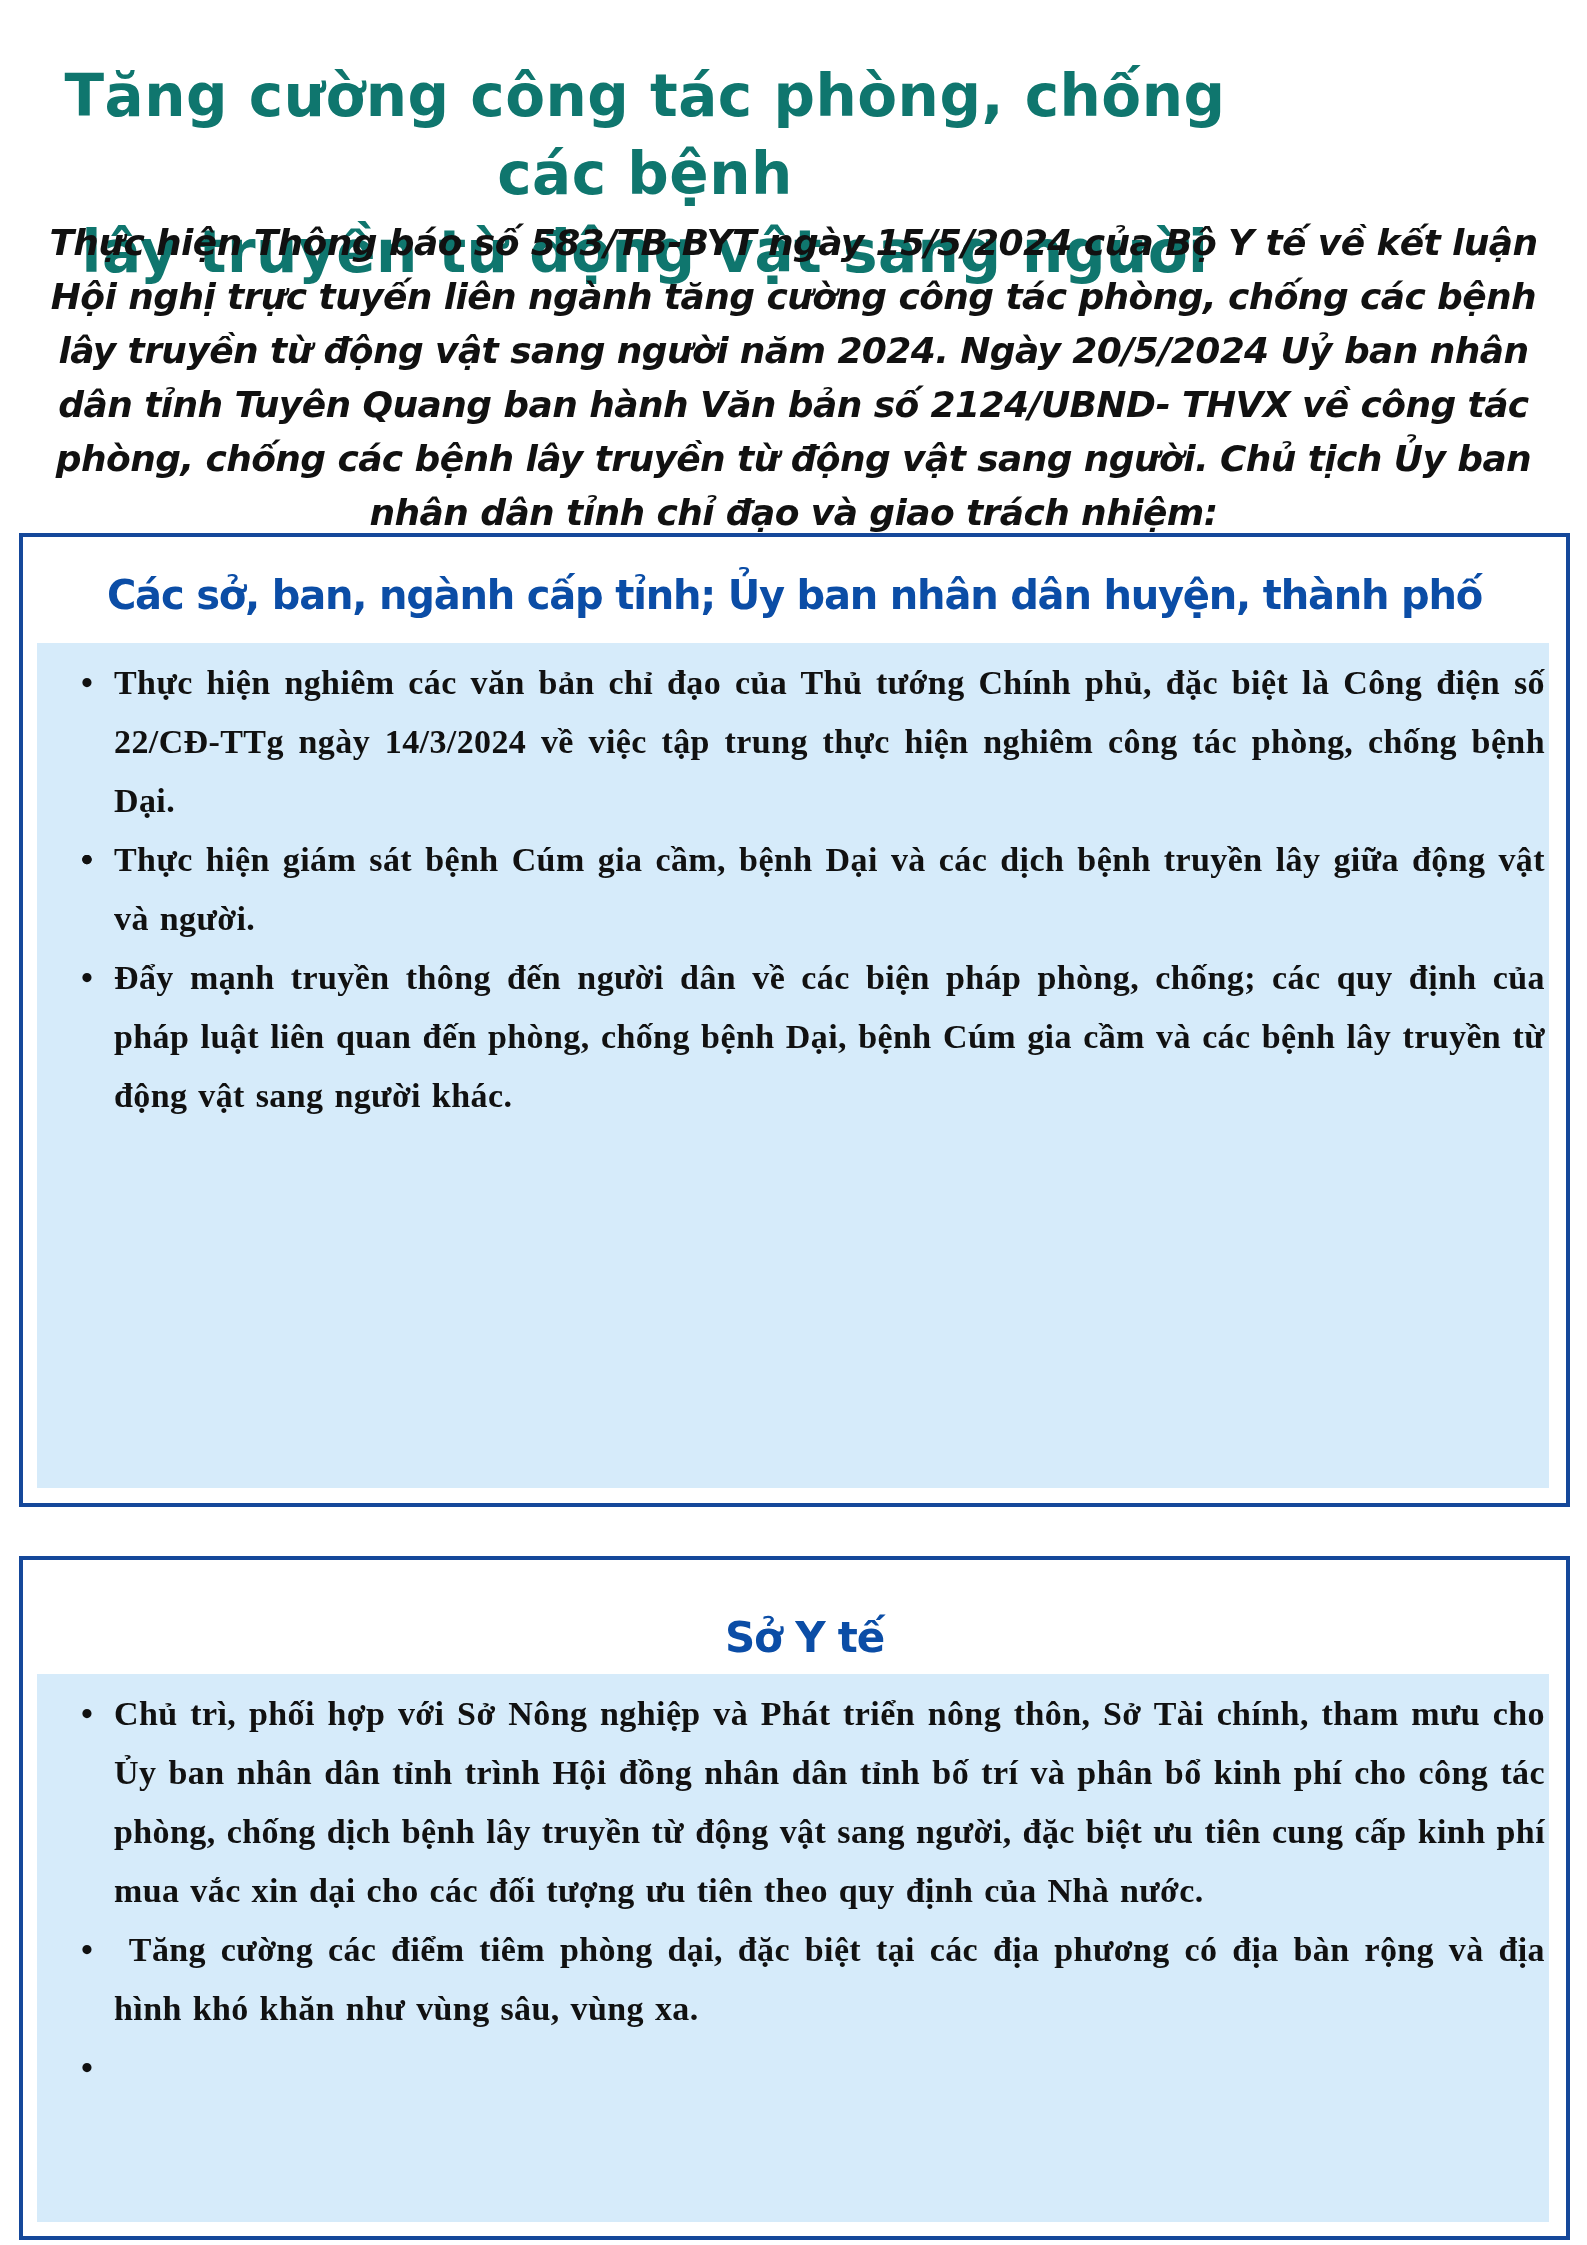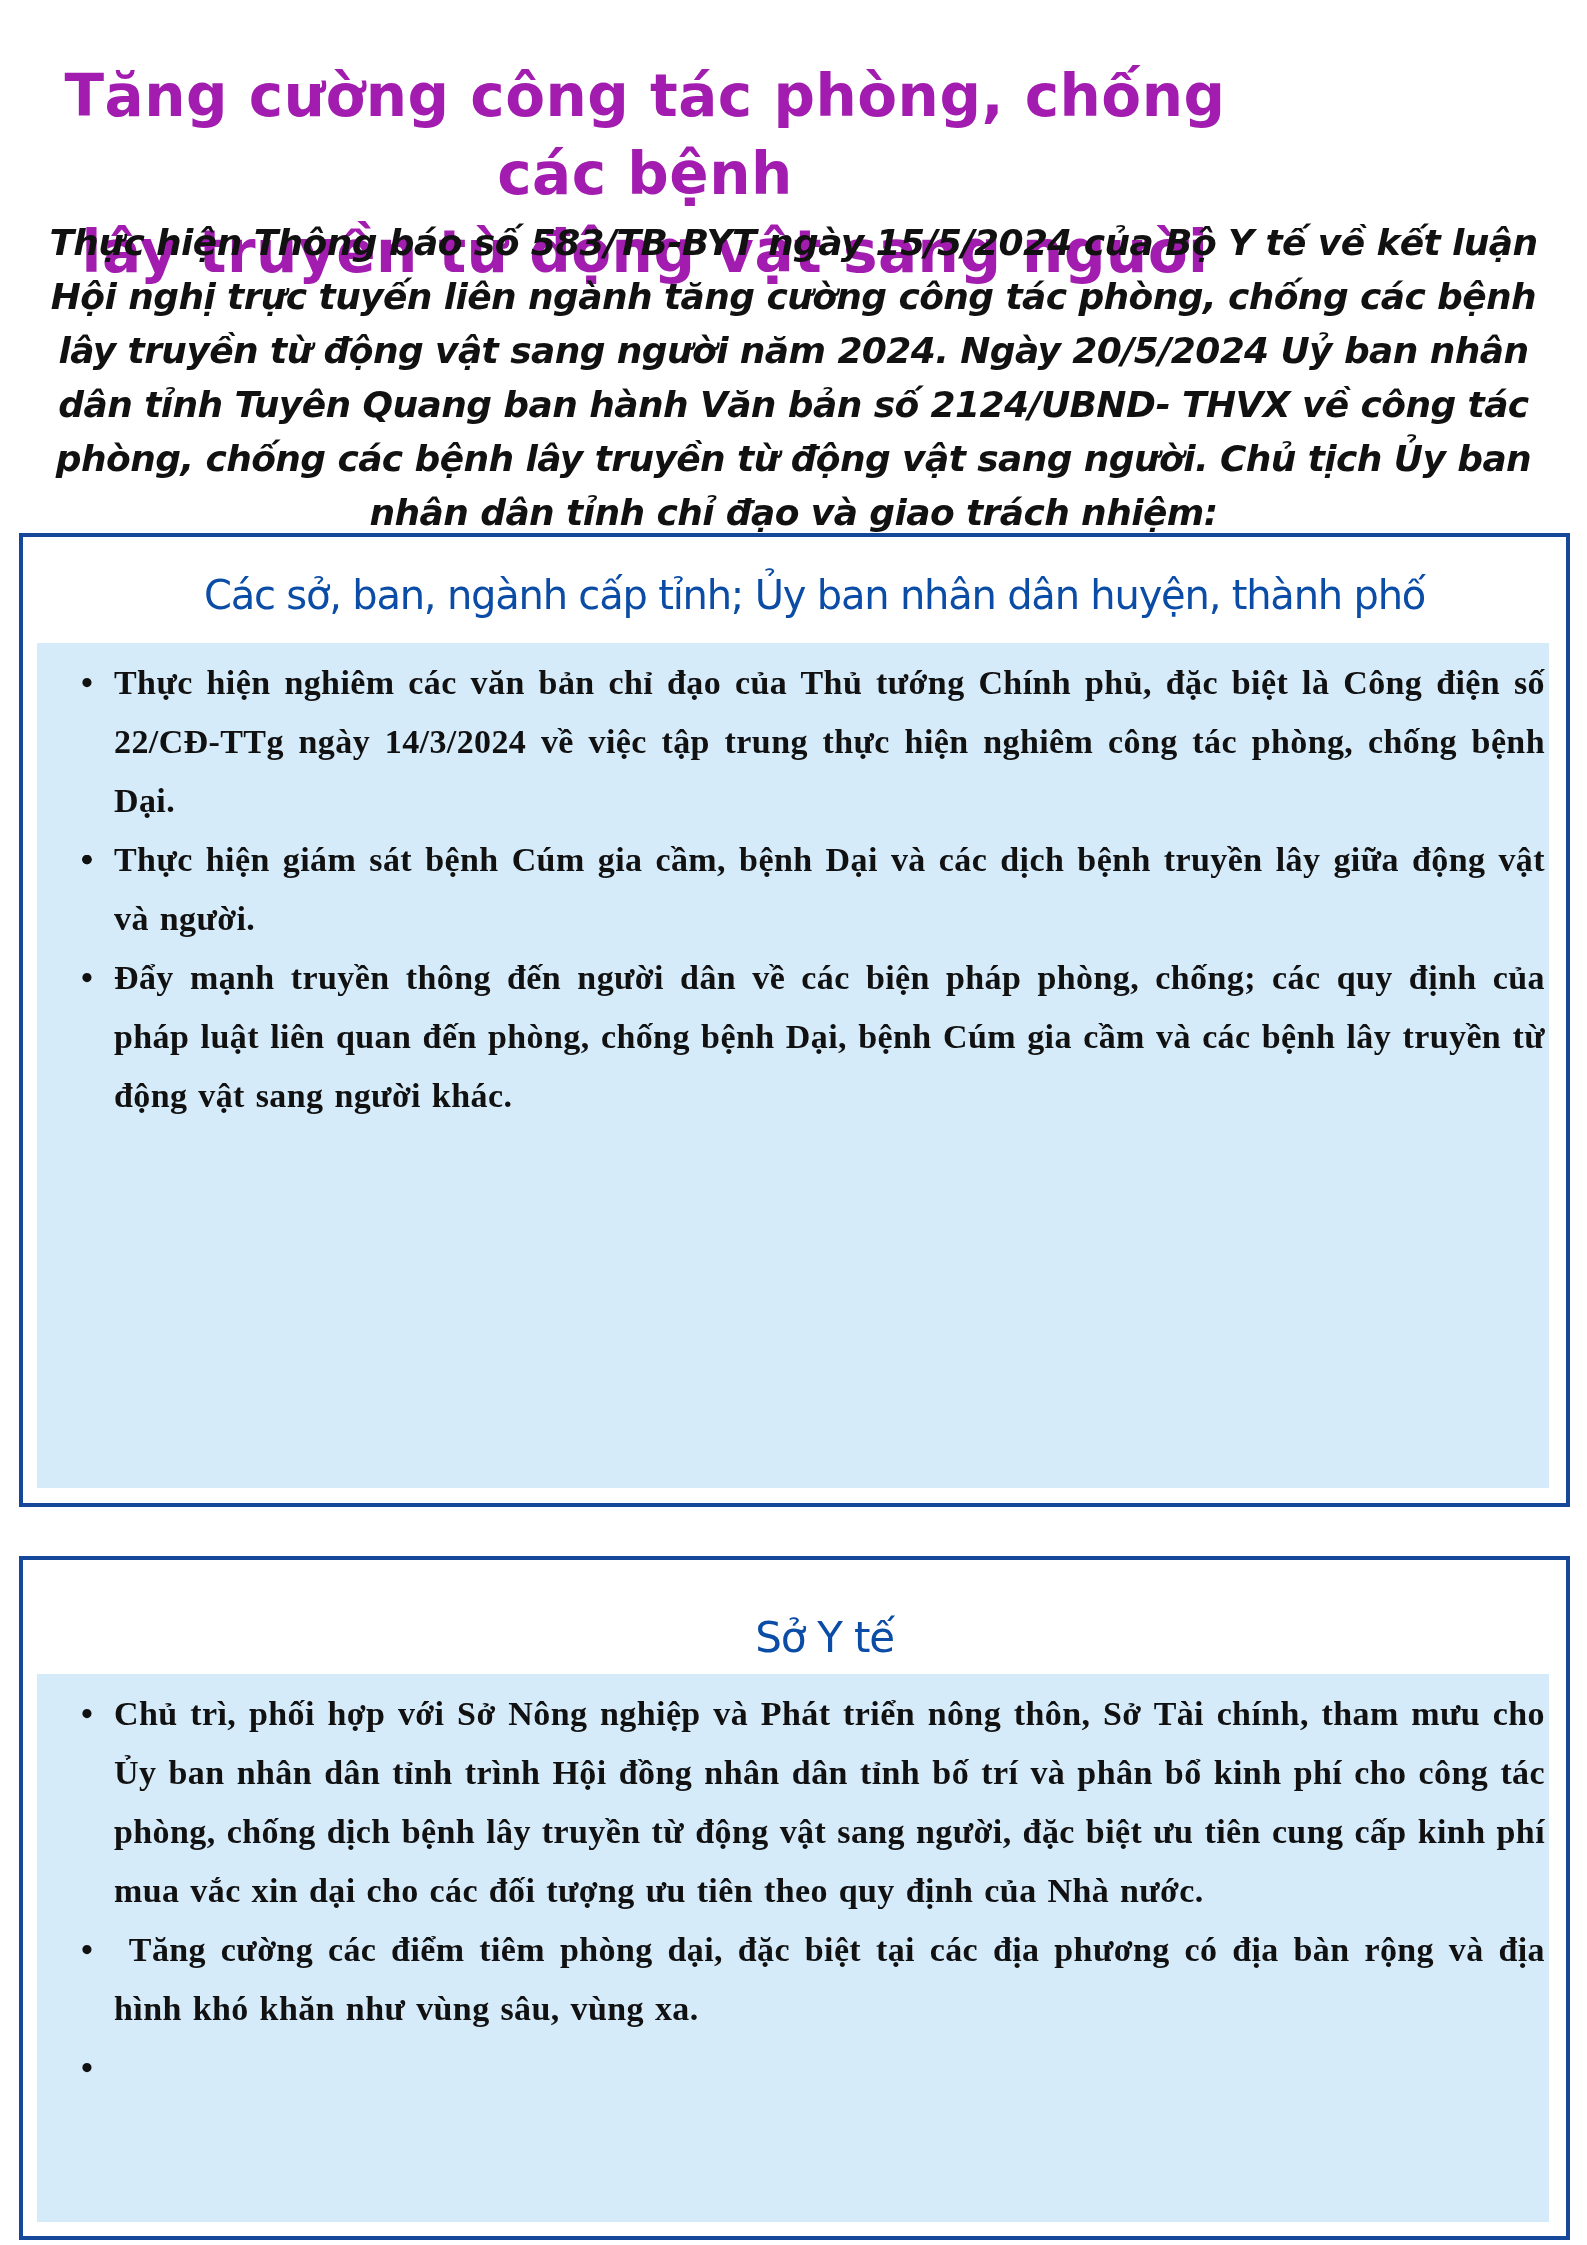--- a/index.html
+++ b/index.html
@@ -1,39 +1,39 @@
 <!DOCTYPE html>
 <html><head>
 <meta charset="utf-8">
 <style>
   html, body { margin: 0; padding: 0; background: #ffffff; }
   body { width: 1587px; height: 2245px; position: relative; overflow: hidden; }
   .title {
     position: absolute; left: 0; top: 18px; width: 1290px;
-    text-align: center; color: #a21caf;
+    text-align: center; color: #0f766e;
     font-family: "DejaVu Sans", sans-serif; font-weight: bold;
     font-size: 58px; line-height: 78px; letter-spacing: 0.5px;
   }
   .title span { display: block; }
   .intro {
     position: absolute; left: 30px; top: 216px; width: 1527px;
     text-align: center; color: #111111;
     font-family: "DejaVu Sans", sans-serif; font-weight: bold; font-style: italic;
     font-size: 36px; line-height: 54px; letter-spacing: -0.6px;
   }
   .box {
     position: absolute; left: 19px; width: 1543px;
     border: 4px solid #15489a; background: #ffffff; box-sizing: content-box;
   }
   .box1 { top: 533px; height: 966px; }
   .box2 { top: 1556px; height: 676px; }
   .box-heading {
     position: absolute; left: 0; width: 100%;
-    color: #0b4da6; font-family: "DejaVu Sans", sans-serif; font-weight: normal;
-    text-align: center; white-space: nowrap; letter-spacing: -1.2px; padding-left: 20px;
+    color: #0b4da6; font-family: "DejaVu Sans", sans-serif; font-weight: bold;
+    text-align: center; white-space: nowrap; letter-spacing: -1.2px;
   }
   .box1 .box-heading { top: 28px; font-size: 40px; line-height: 60px; }
   .box2 .box-heading { top: 37px; font-size: 42px; line-height: 62px; }
   .panel {
     position: absolute; left: 14px; width: 1512px; background: #d6ebfa;
   }
   .box1 .panel { top: 106px; height: 845px; }
   .box2 .panel { top: 114px; height: 548px; }
   ul.bullets {
     list-style: none; margin: 0; padding: 0;

